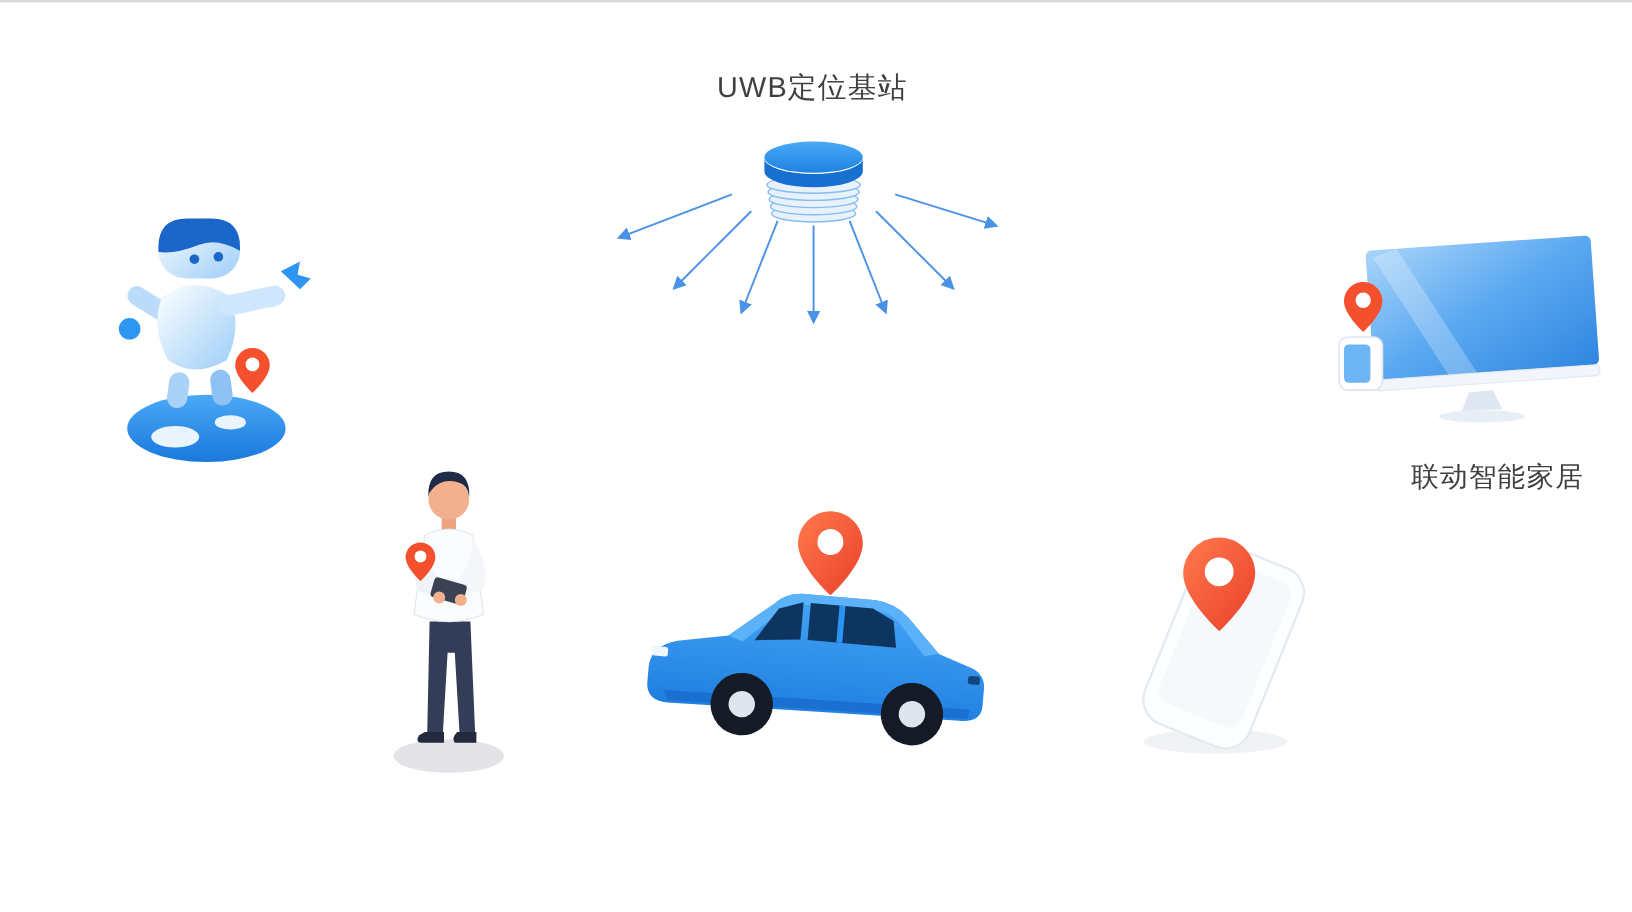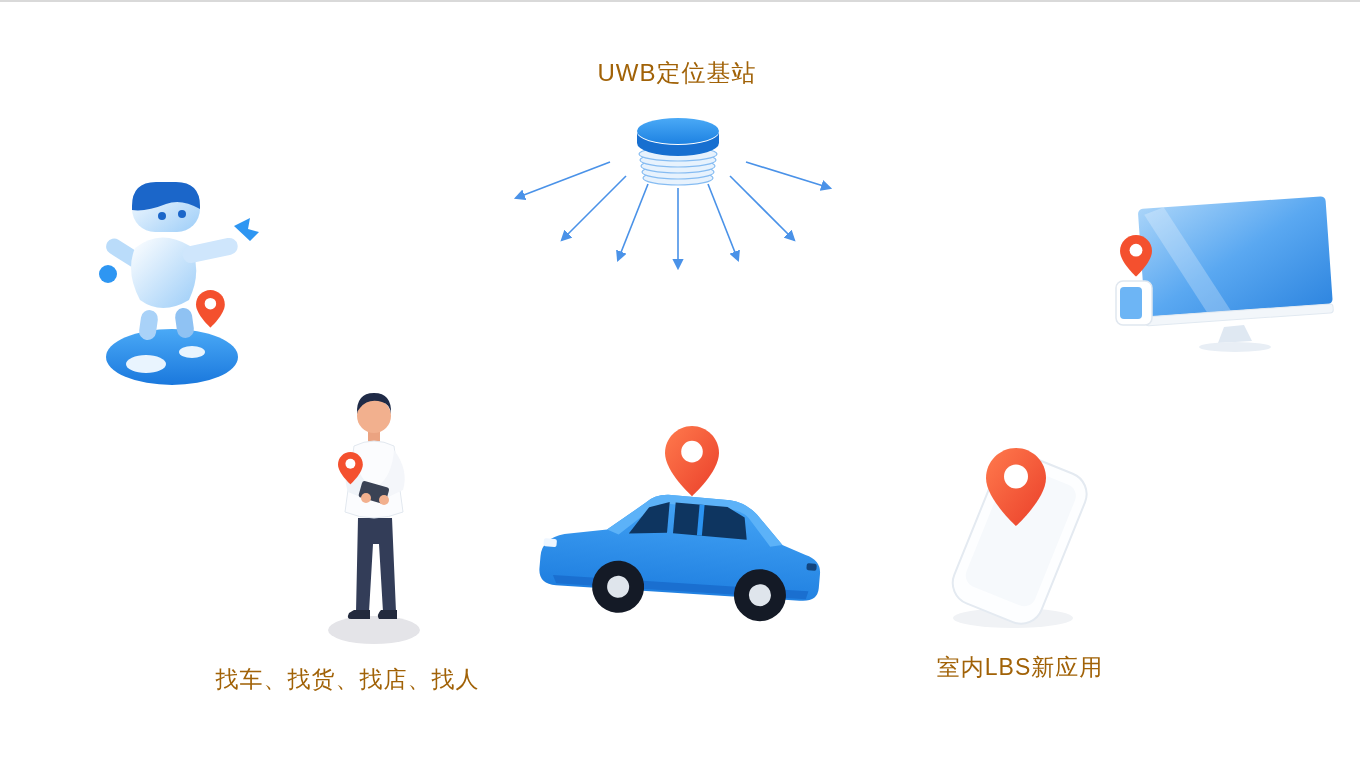--- a/index.html
+++ b/index.html
@@ -2,21 +2,21 @@
 <html><head>
 <meta charset="utf-8">
 <style>
   html,body{margin:0;padding:0;background:#fff;}
   body{font-family:"Liberation Sans","DejaVu Sans",sans-serif;}
   #stage{
     position:relative;width:1360px;height:760px;background:#ffffff;
     overflow:hidden;border-top:2px solid #d9d9d9;border-bottom:2px solid #d9d9d9;
   }
   .label{
-    position:absolute;text-align:center;color:#a16207;font-size:23px;
+    position:absolute;text-align:center;color:#404040;font-size:23px;
     font-weight:500;letter-spacing:1px;white-space:nowrap;
   }
   .illus{position:absolute;}
   svg{display:block;}
 </style>
 </head>
 <body>
 
 <div id="stage">
 
@@ -120,21 +120,20 @@
 
       <circle cx="64" cy="36" r="17" fill="#f2b08e"></circle>
       <path d="M47,34 Q46,13 64,13 Q82,13 81,34 Q80,24 72,22 Q58,18 50,28 Q47,31 47,34 Z" fill="#202b47"></path>
 
       <g transform="translate(28,72) scale(0.62)">
         <path d="M20,0 C9,0 0,9 0,20 C0,34 20,52 20,52 C20,52 40,34 40,20 C40,9 31,0 20,0 Z" fill="#f4502e"></path>
         <circle cx="20" cy="19" r="8" fill="#ffffff"></circle>
       </g>
     </svg>
   </div>
-  <div class="label" style="left:190px;top:662px;width:315px;">找车、找货、找店、找人</div>
 
   <div class="illus" style="left:530px;top:448px;width:300px;height:190px;">
     <svg width="300" height="190" viewBox="0 0 300 190">
       <defs>
         <linearGradient id="carBody" x1="0" y1="0" x2="0" y2="1">
           <stop offset="0" stop-color="#45a5f6"></stop>
             <stop offset="1" stop-color="#1f7fe0"></stop>
         </linearGradient>
       </defs>
       <g transform="rotate(5 150 95)">
@@ -183,21 +182,20 @@
         <rect x="44" y="18" width="94" height="160" rx="22" fill="#fdfeff" stroke="#e4eaf1" stroke-width="2"></rect>
         <rect x="54" y="30" width="74" height="130" rx="12" fill="#f6f9fc"></rect>
       </g>
 
       <g transform="translate(58,8) scale(1.5)">
         <path d="M20,0 C9,0 0,9 0,20 C0,34 20,52 20,52 C20,52 40,34 40,20 C40,9 31,0 20,0 Z" fill="url(#pinRed)"></path>
         <circle cx="20" cy="19" r="8" fill="#ffffff"></circle>
       </g>
     </svg>
   </div>
-  <div class="label" style="left:915px;top:650px;width:210px;">室内LBS新应用</div>
 
   <div class="illus" style="left:1108px;top:185px;width:235px;height:195px;">
     <svg width="235" height="195" viewBox="0 0 235 195">
       <defs>
         <linearGradient id="tvGrad" x1="0" y1="0" x2="1" y2="1">
           <stop offset="0" stop-color="#a9d4f9"></stop>
             <stop offset="0.5" stop-color="#5aa8f1"></stop>
             <stop offset="1" stop-color="#2f86e0"></stop>
         </linearGradient>
       </defs>
@@ -213,14 +211,15 @@
         <rect x="8" y="94" width="36" height="44" rx="7" fill="#ffffff" stroke="#e0e7ef" stroke-width="1.5"></rect>
         <rect x="12" y="100" width="22" height="32" rx="4" fill="#6db5f5"></rect>
       </g>
 
       <g transform="translate(12,48) scale(0.8)">
         <path d="M20,0 C9,0 0,9 0,20 C0,34 20,52 20,52 C20,52 40,34 40,20 C40,9 31,0 20,0 Z" fill="#f4502e"></path>
         <circle cx="20" cy="19" r="8" fill="#ffffff"></circle>
       </g>
     </svg>
   </div>
+  <div class="label" style="left:1163px;top:380px;width:170px;">联动智能家居</div>
 
 </div>
 
 </body></html>

